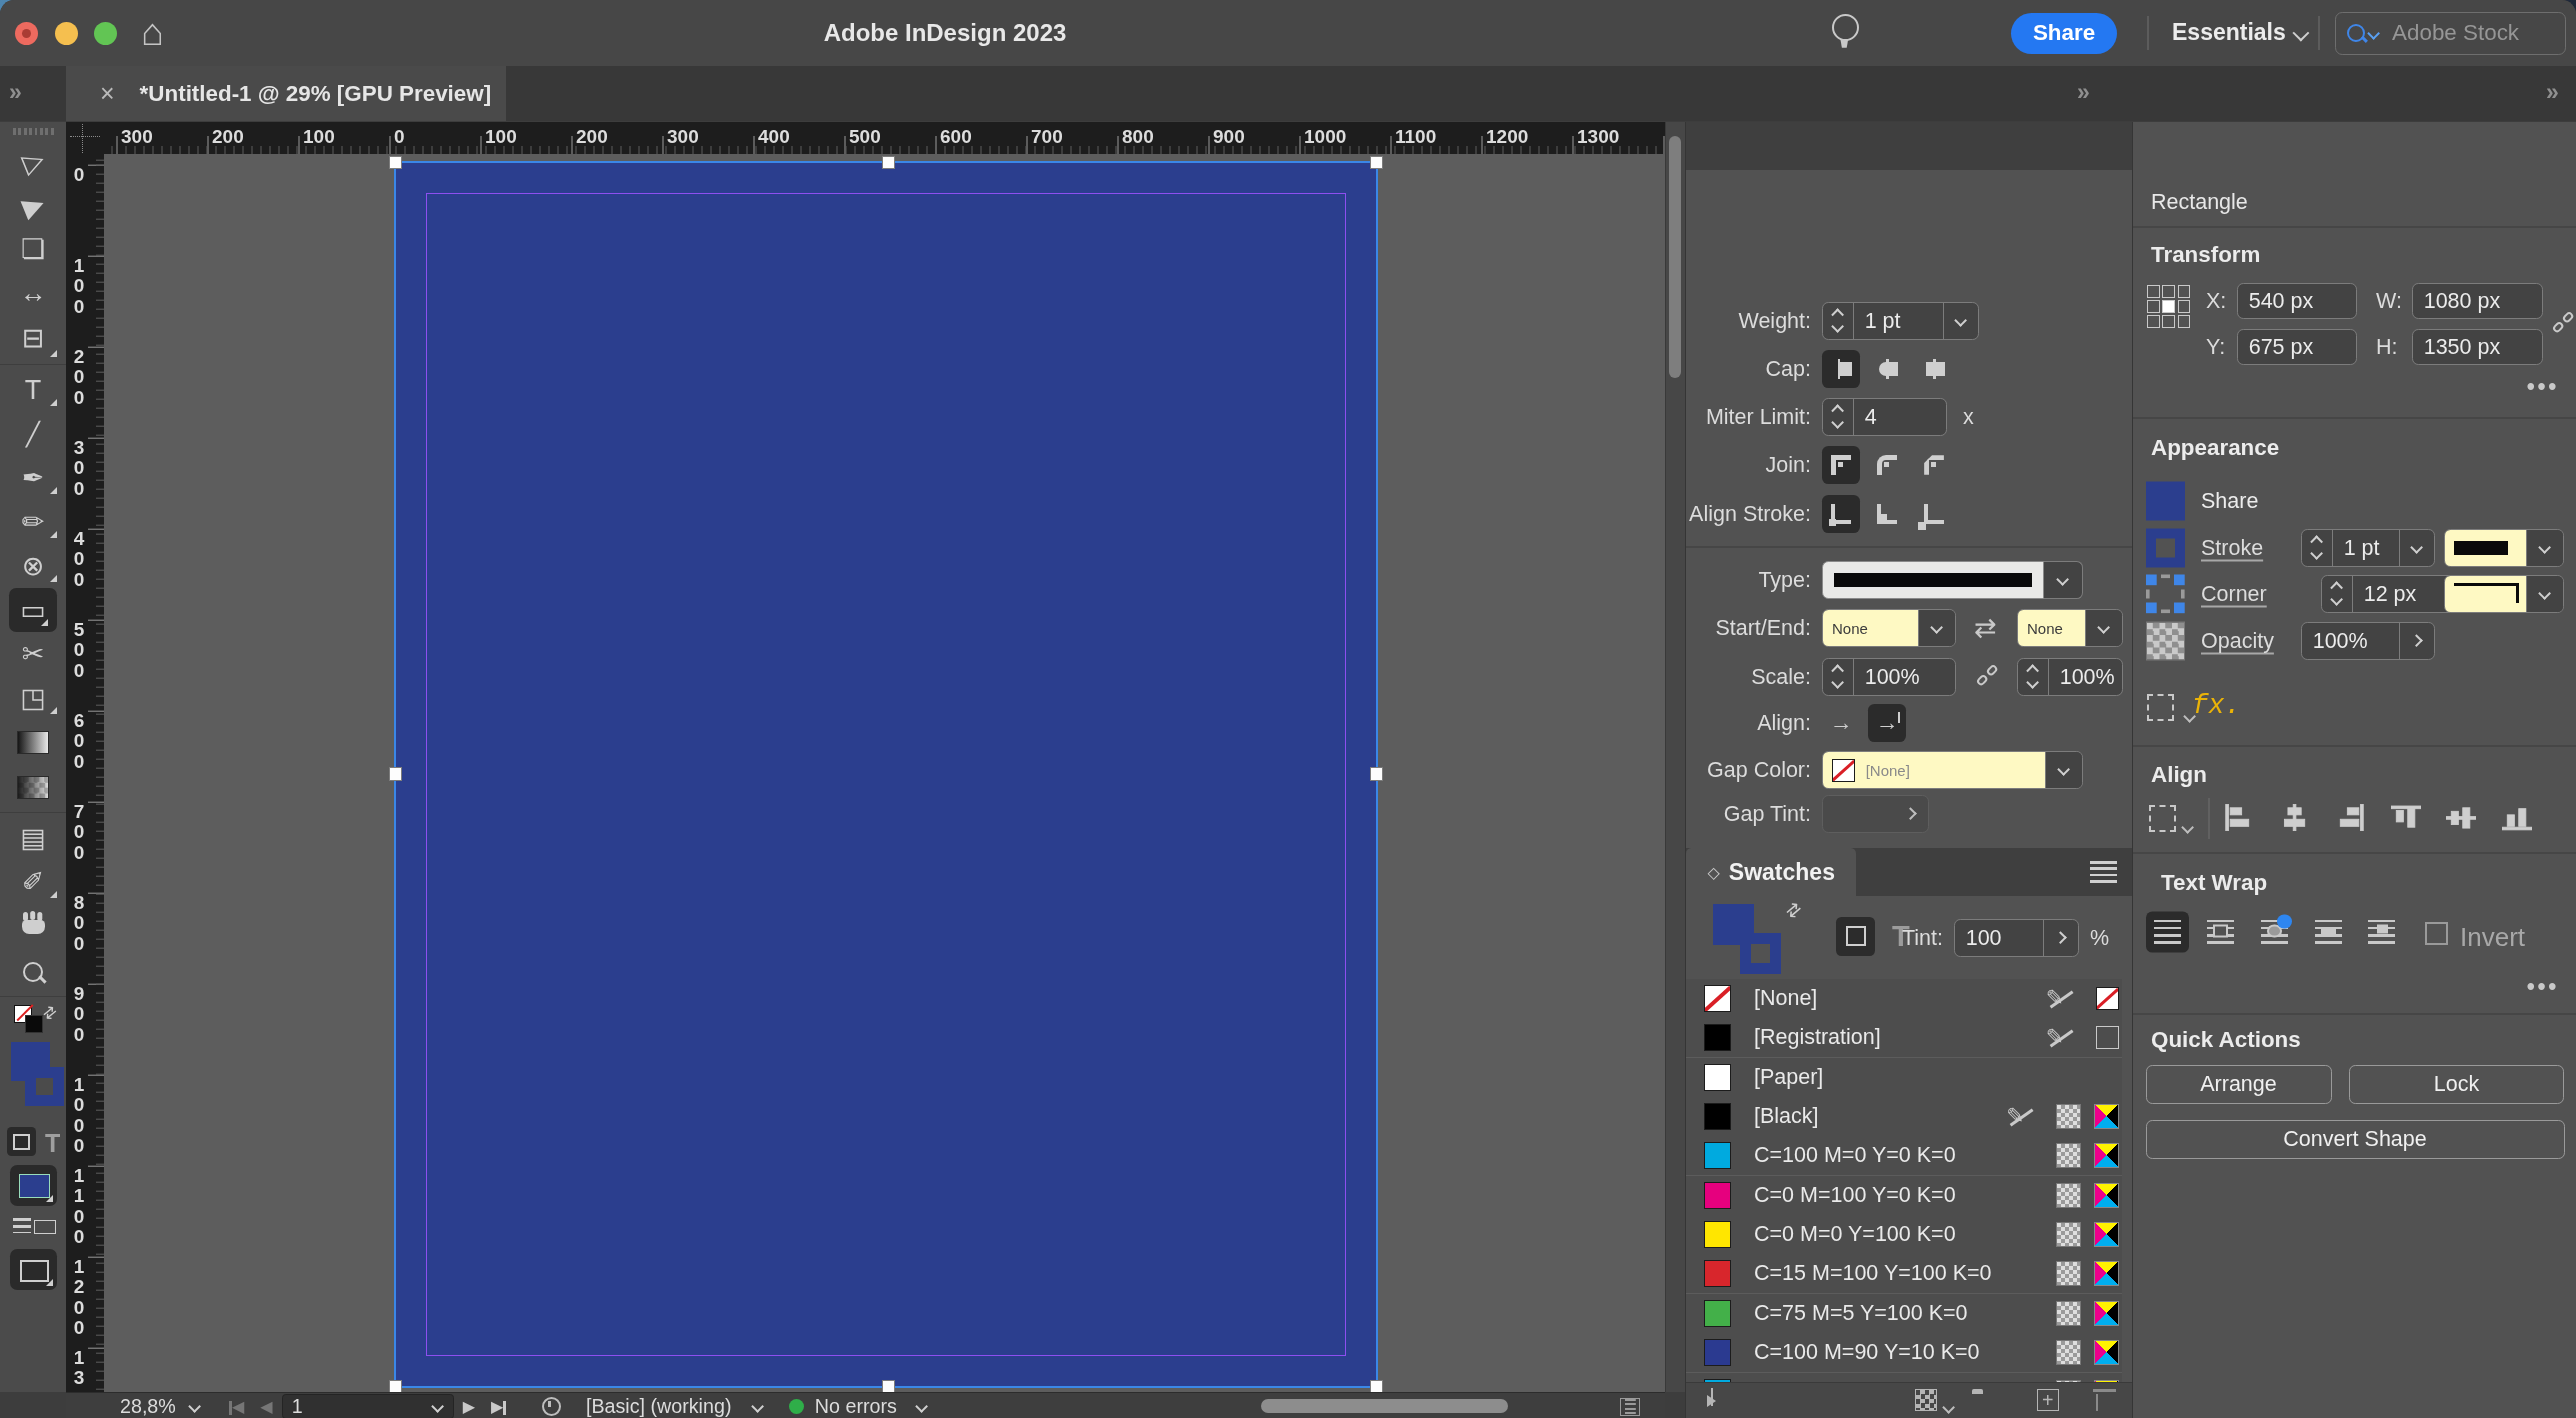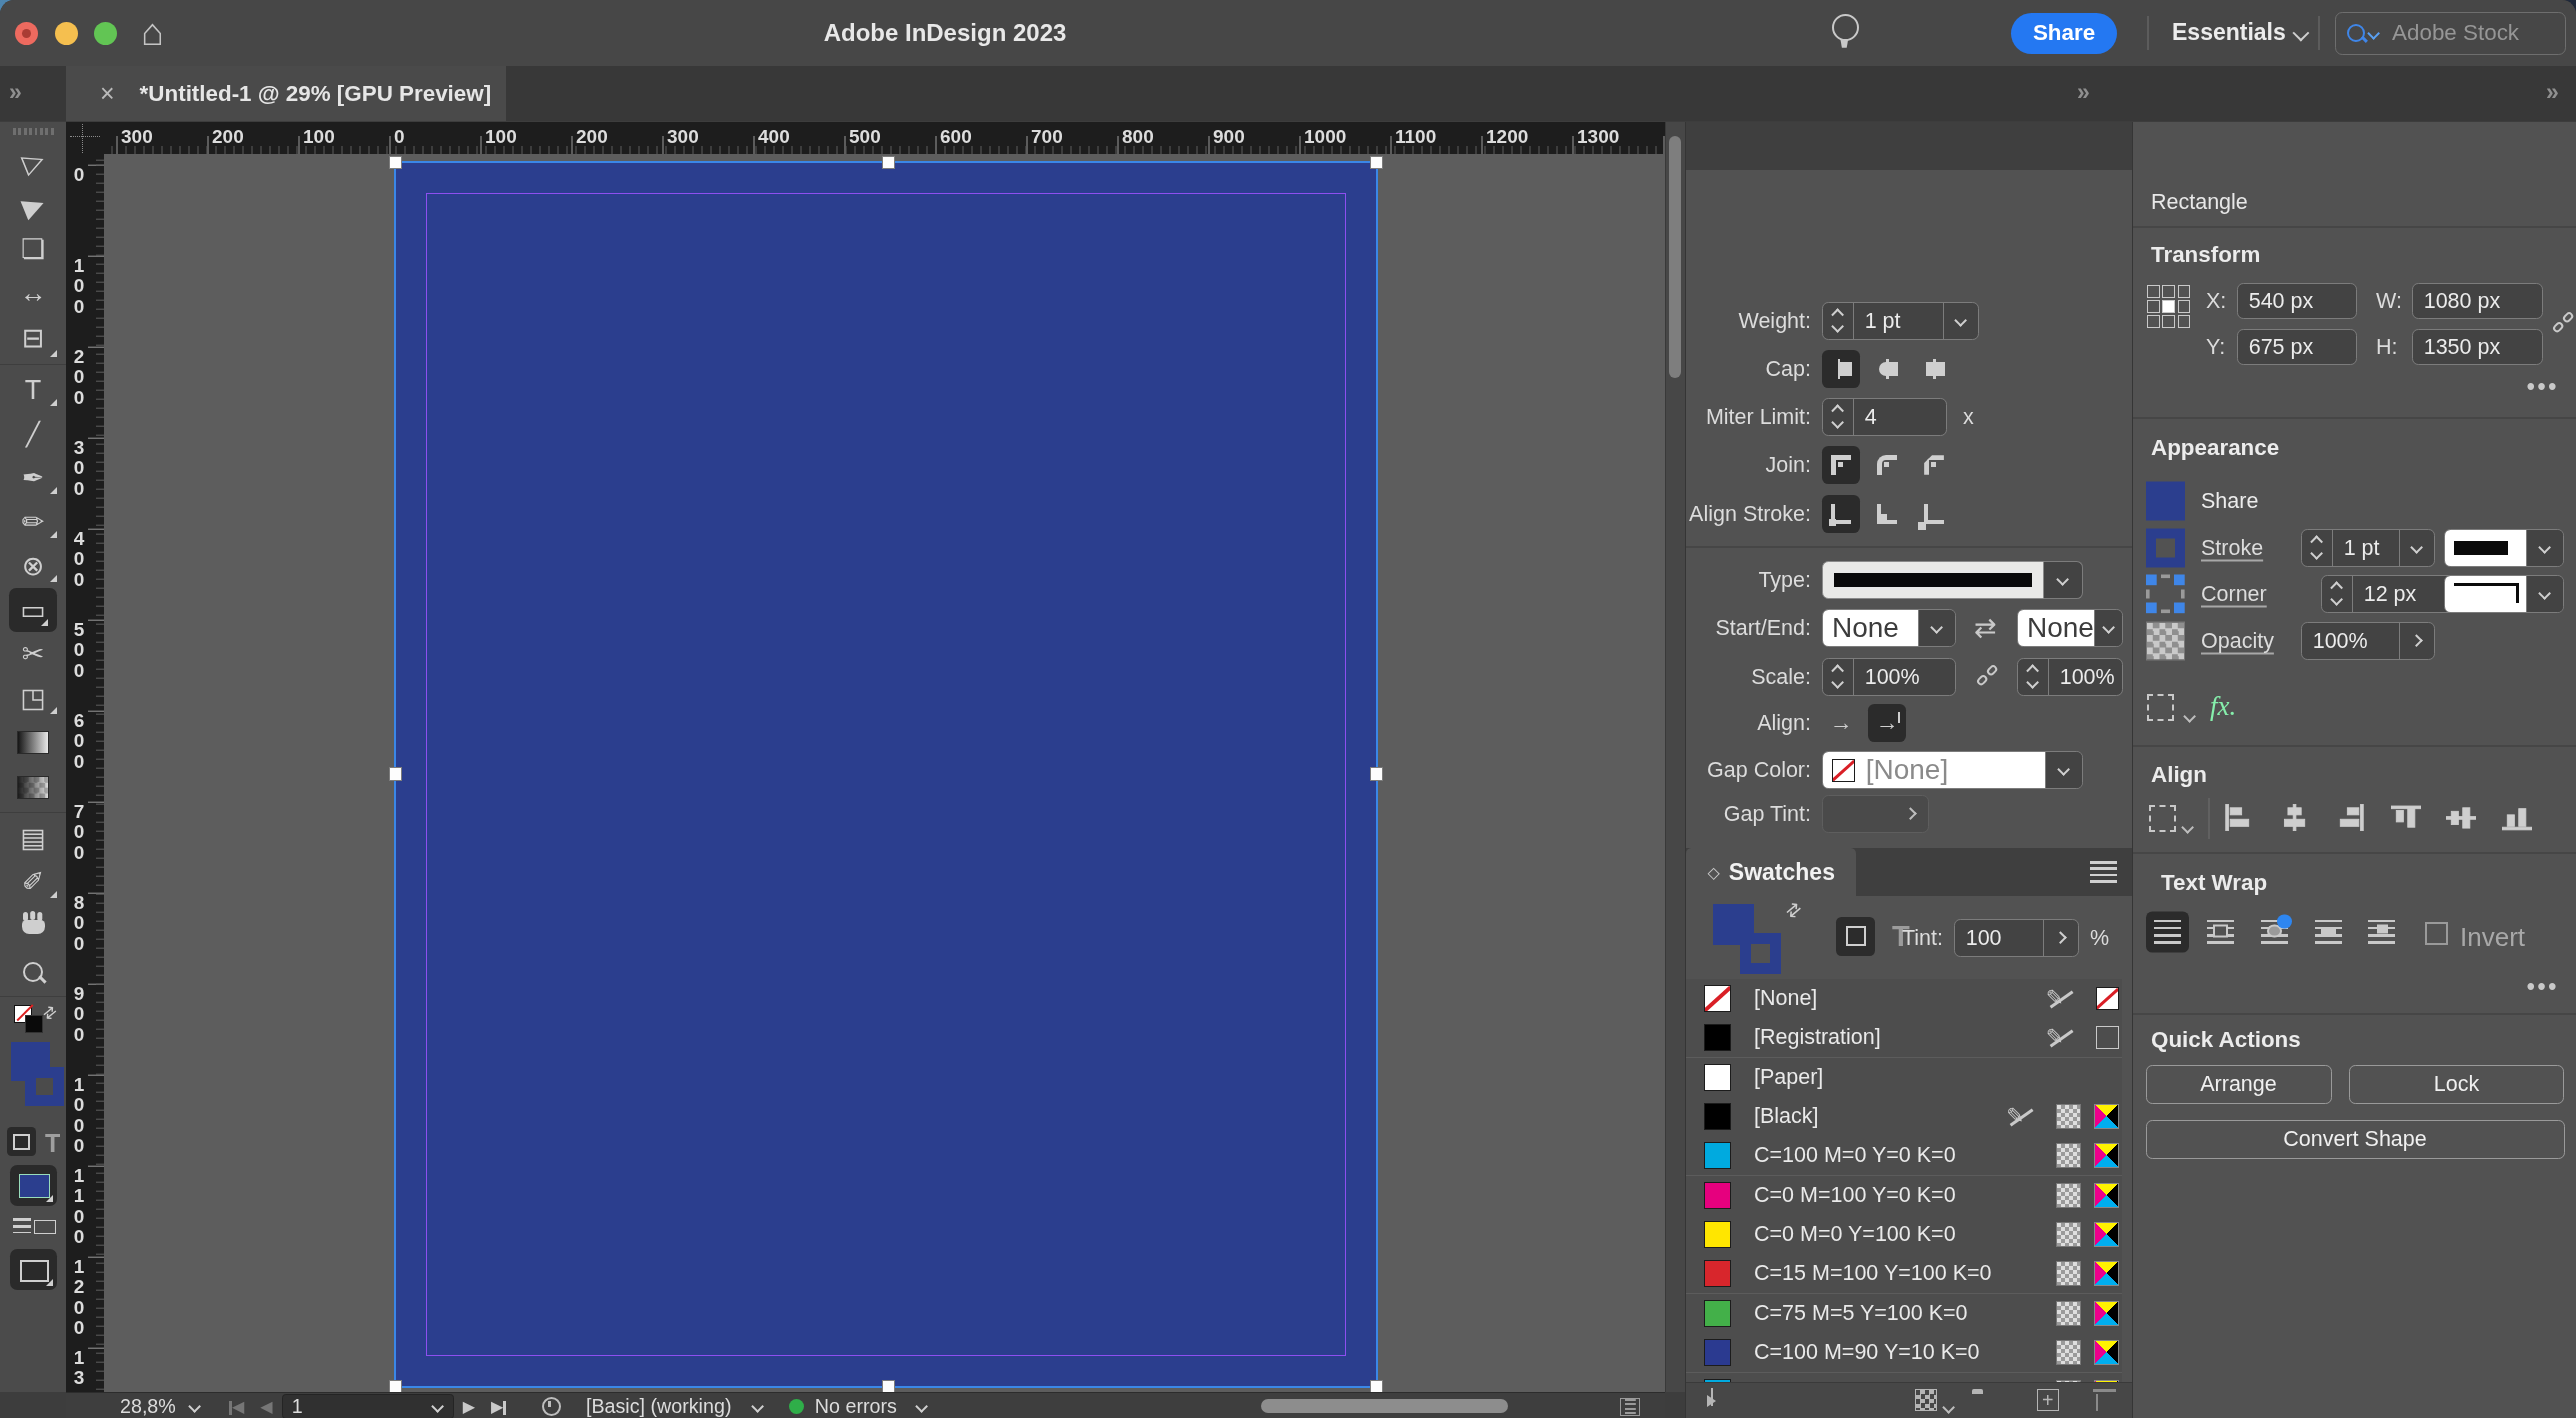--- a/index.html
+++ b/index.html
@@ -148,21 +148,21 @@
   .joini.round{border-top-left-radius:9px;}
   .joini.bevel{clip-path:polygon(0 40%,40% 0,100% 0,100% 100%,0 100%);}
   .asi{position:relative;width:19.7px;height:19.7px;border-left:4.5px solid #cfcfcf;border-bottom:4.5px solid #cfcfcf;box-sizing:border-box;}
   .asi::after{content:'';position:absolute;width:7.2px;height:7.2px;background:#cfcfcf;left:-6.3px;bottom:-6.3px;}
   .asi.inside::after{left:-1.8px;bottom:-1.8px;}
   .asi.outside::after{left:-9.8px;bottom:-9.8px;}
   .typeprev{position:absolute;transform:translateY(-50%);height:38px;background:#e9e9e7;border:1.8px solid #8a8a8a;border-radius:6.3px 0 0 6.3px;box-sizing:border-box;display:flex;align-items:center;}
   .typeprev .ln{margin:0 10.7px;width:100%;height:14.3px;background:#0a0a0a;}
   .typedd{position:absolute;transform:translateY(-50%);width:39px;height:38px;background:#434343;border:1.8px solid #7c7c7c;border-left:none;border-radius:0 6.3px 6.3px 0;box-sizing:border-box;display:flex;align-items:center;justify-content:center;}
   .combo{position:absolute;transform:translateY(-50%);height:38px;display:flex;border:1.8px solid #7c7c7c;border-radius:6.3px;box-sizing:border-box;overflow:hidden;}
-  .combo .white{background:#ffffff;color:#3c3c3c;font-size:28px;display:flex;align-items:center;padding-left:9px;}
+  .combo .white{background:#fef9c3;color:#3c3c3c;font-size:15px;display:flex;align-items:center;padding-left:9px;}
   .combo .ddd{width:36px;background:#434343;display:flex;align-items:center;justify-content:center;border-left:1.8px solid #7c7c7c;}
   .swap-icon{position:absolute;transform:translateY(-50%);color:#c9c9c9;font-size:27px;}
   .linkbrk{position:absolute;width:27px;height:27px;transform:translateY(-50%) rotate(45deg);}
   .linkbrk::before{content:'';position:absolute;left:8px;top:0;width:8px;height:10.7px;border:2.7px solid #c9c9c9;border-radius:4.5px;box-sizing:border-box;}
   .linkbrk::after{content:'';position:absolute;left:8px;top:14.3px;width:8px;height:10.7px;border:2.7px solid #c9c9c9;border-radius:4.5px;box-sizing:border-box;}
   .salign{position:relative;width:23px;height:18px;color:#cfcfcf;}
   .salign::before{content:'→';position:absolute;left:0;top:-5.4px;font-size:23px;}
   .salign.end::after{content:'';position:absolute;right:-1.8px;top:-1.8px;width:2.7px;height:10.7px;background:currentColor;}
   .noneswatch{position:relative;background:#fff;border:1.8px solid #1c1c1c;box-sizing:border-box;overflow:hidden;}
   .noneswatch::after{content:'';position:absolute;left:-20%;top:45%;width:140%;height:14%;background:#d91f26;transform:rotate(-42deg);}
@@ -768,21 +768,21 @@
     <span class="rowlab u" style="left:68px;top:519px;transform:translateY(-50%);" data-name="opacity-label">Opacity</span>
     <div class="fld" style="left:168px;top:519px;width:134px;" data-name="opacity-field">
       <span class="val" data-name="opacity-value">100%</span>
       <span class="dd" data-name="opacity-dropdown-icon">
             <span class="chv sm right"></span>
           </span>
     </div>
 
     <span class="dashsq" style="position:absolute;left:14.3px;top:572px;" data-name="frame-fitting-icon"></span>
     <span style="position:absolute;left:52px;top:590px;" class="chv sm dk" data-name="frame-fitting-caret-icon"></span>
-    <span style="position:absolute;left:77px;top:569px;color:#86efac;font-size:27px;font-style:italic;font-family:Liberation Serif, serif;" data-name="fx-effects-icon"><span>fx</span>.</span>
+    <span style="position:absolute;left:59px;top:569px;color:#eab308;font-size:27px;font-style:italic;font-family:Liberation Mono, monospace;" data-name="fx-effects-icon"><span>fx</span>.</span>
     <div class="pdivider" style="top:623px;" data-name="divider"></div>
 
     <span class="sectitle" style="left:18px;top:640px;" data-name="align-section-title">Align</span>
     <span class="dashsq" style="position:absolute;left:16px;top:683px;" data-name="align-to-selector-icon"></span>
     <span style="position:absolute;left:50px;top:701px;" class="chv sm dk" data-name="align-to-caret-icon"></span>
     <span style="position:absolute;left:75px;top:676px;width:1.8px;height:41px;background:#616161;" data-name="divider"></span>
     <span class="a" style="left:91px;top:682px;" data-name="align-left-button"><svg width="30" height="27" class="alico" viewBox="0 0 34 30">
             <rect x="2" y="0" width="3" height="30"></rect>
             <rect x="7" y="4" width="13" height="8"></rect>
             <rect x="7" y="17" width="21" height="8"></rect>

